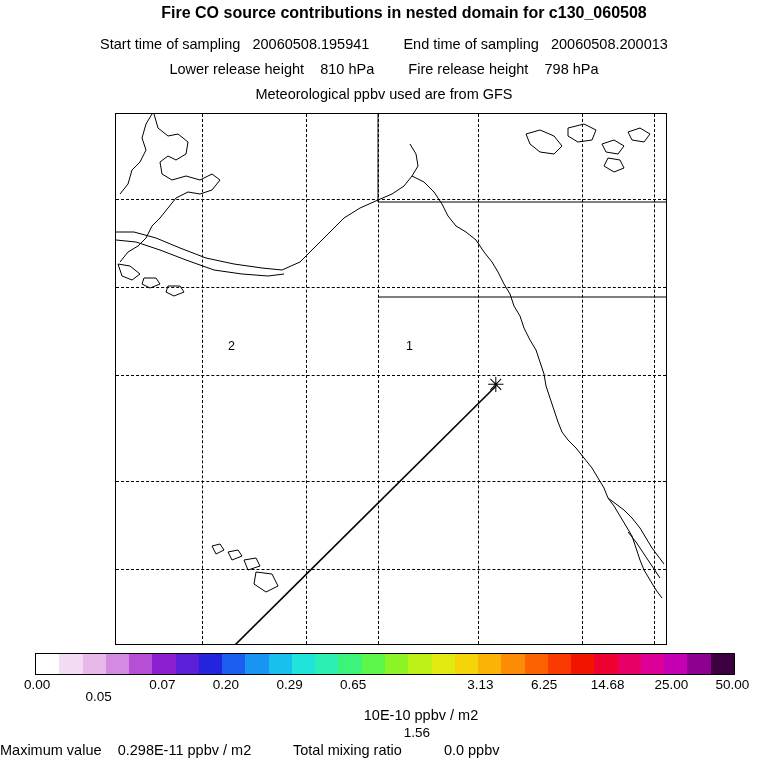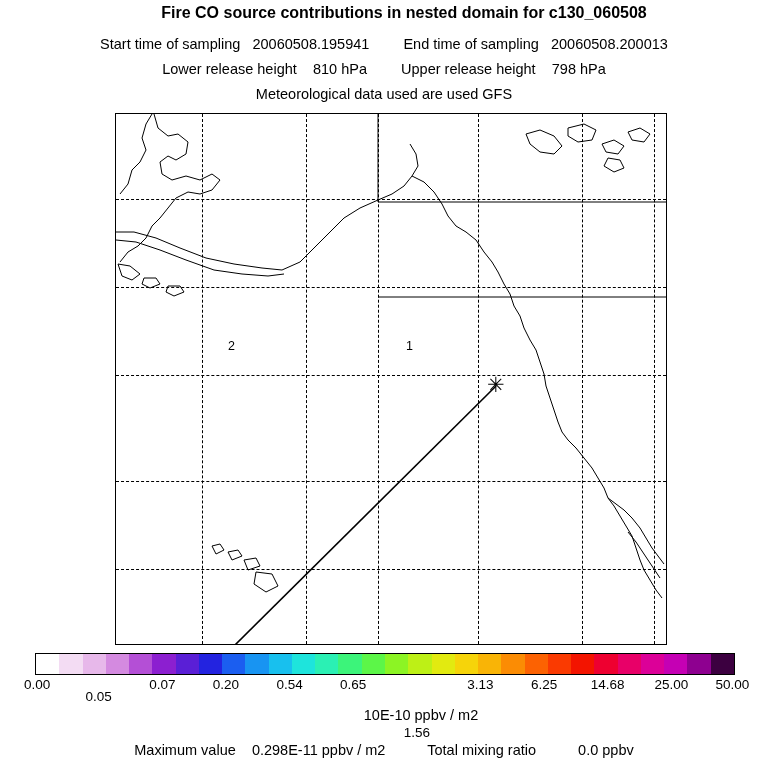--- a/index.html
+++ b/index.html
@@ -90,21 +90,21 @@
   .cbar-unit{
     position:absolute;
     top:707px;left:0;width:768px;
     text-align:center;
     font-size:14.5px;
     padding-left:37px;
   }
   .footer{
     position:absolute;
     top:742px;left:0;width:768px;
-    text-align:center;
+    text-align:left;
     font-size:14.5px;
   }
   .footer .gap{display:inline-block;width:34px;}
 </style>
 </head>
 <body>
 
 <div class="title">Fire CO source contributions in nested domain for c130_060508</div>
 
 <div class="hdr-row" id="hdr1">
@@ -115,26 +115,26 @@
   <span class="cell">End time of sampling</span>
   <span class="cell">&nbsp;</span>
   <span class="cell">20060508.200013</span>
 </div>
 
 <div class="hdr-row" id="hdr2">
   <span class="cell">Lower release height</span>
   <span class="cell">&nbsp;&nbsp;</span>
   <span class="cell">810 hPa</span>
   <span class="gap"></span>
-  <span class="cell">Upper release height</span>
+  <span class="cell">Fire release height</span>
   <span class="cell">&nbsp;&nbsp;</span>
   <span class="cell">798 hPa</span>
 </div>
 
-<div class="hdr-row" id="hdr3">Meteorological data used are used GFS</div>
+<div class="hdr-row" id="hdr3">Meteorological ppbv used are from GFS</div>
 
 <div class="map-frame">
 
   <div class="gridline v" style="left:86px;"></div>
   <div class="gridline v" style="left:190px;"></div>
   <div class="gridline v" style="left:262px;"></div>
   <div class="gridline v" style="left:362px;"></div>
   <div class="gridline v" style="left:466px;"></div>
   <div class="gridline v" style="left:538px;"></div>
 
@@ -220,21 +220,21 @@
       <span style="background: rgb(197, 0, 180);"></span>
       <span style="background: rgb(142, 0, 144);"></span>
       <span style="background: rgb(60, 0, 64);"></span>
     </div>
 </div>
 <div class="cbar-ticks" id="cbar-ticks">
     <div class="tk" style="transform: translateX(-42%); left: 35px;">0.00</div>
     <div class="tk" style="left: 98.6364px; margin-top: 12px;">0.05</div>
     <div class="tk" style="left: 162.273px;">0.07</div>
     <div class="tk" style="left: 225.909px;">0.20</div>
-    <div class="tk" style="left: 289.545px;">0.54</div>
+    <div class="tk" style="left: 289.545px;">0.29</div>
     <div class="tk" style="left: 353.182px;">0.65</div>
     <div class="tk" style="left: 416.818px; margin-top: 48px;">1.56</div>
     <div class="tk" style="left: 480.455px;">3.13</div>
     <div class="tk" style="left: 544.091px;">6.25</div>
     <div class="tk" style="left: 607.727px;">14.68</div>
     <div class="tk" style="left: 671.364px;">25.00</div>
     <div class="tk" style="transform: translateX(-58%); left: 735px;">50.00</div>
   </div>
 <div class="cbar-unit">10E-10 ppbv / m2</div>
 

